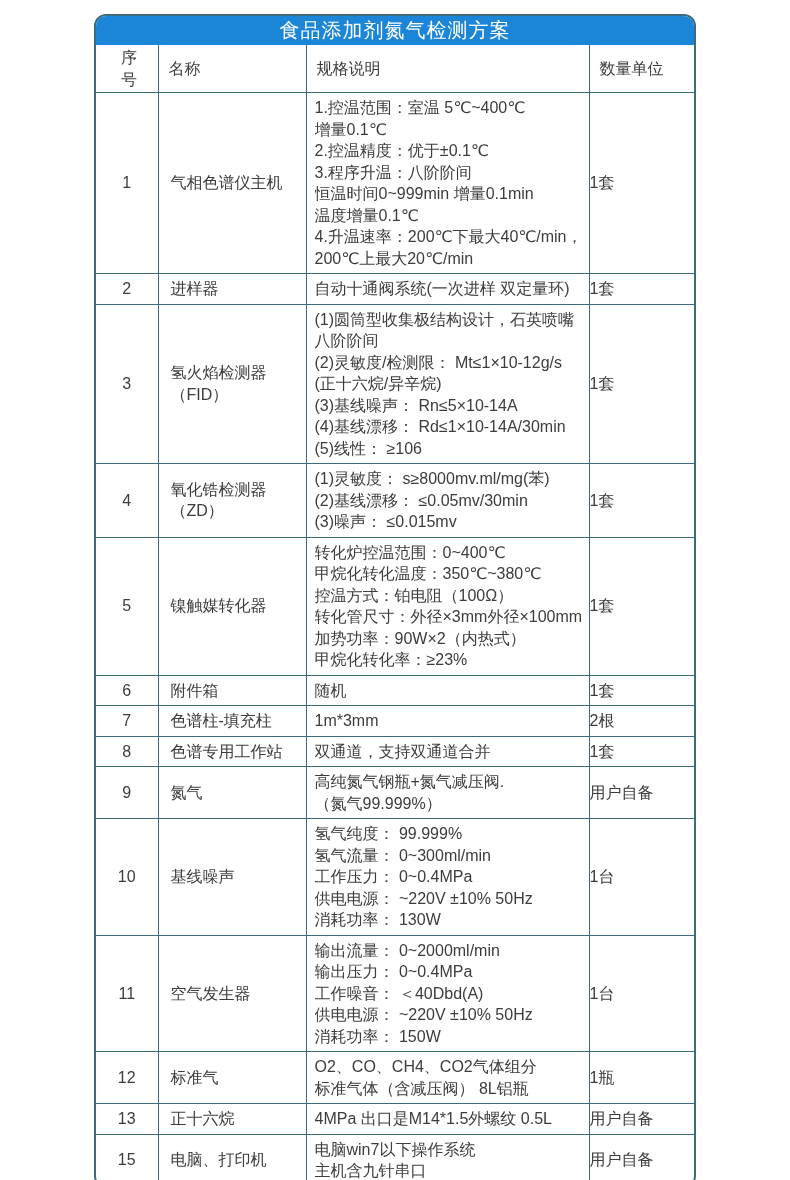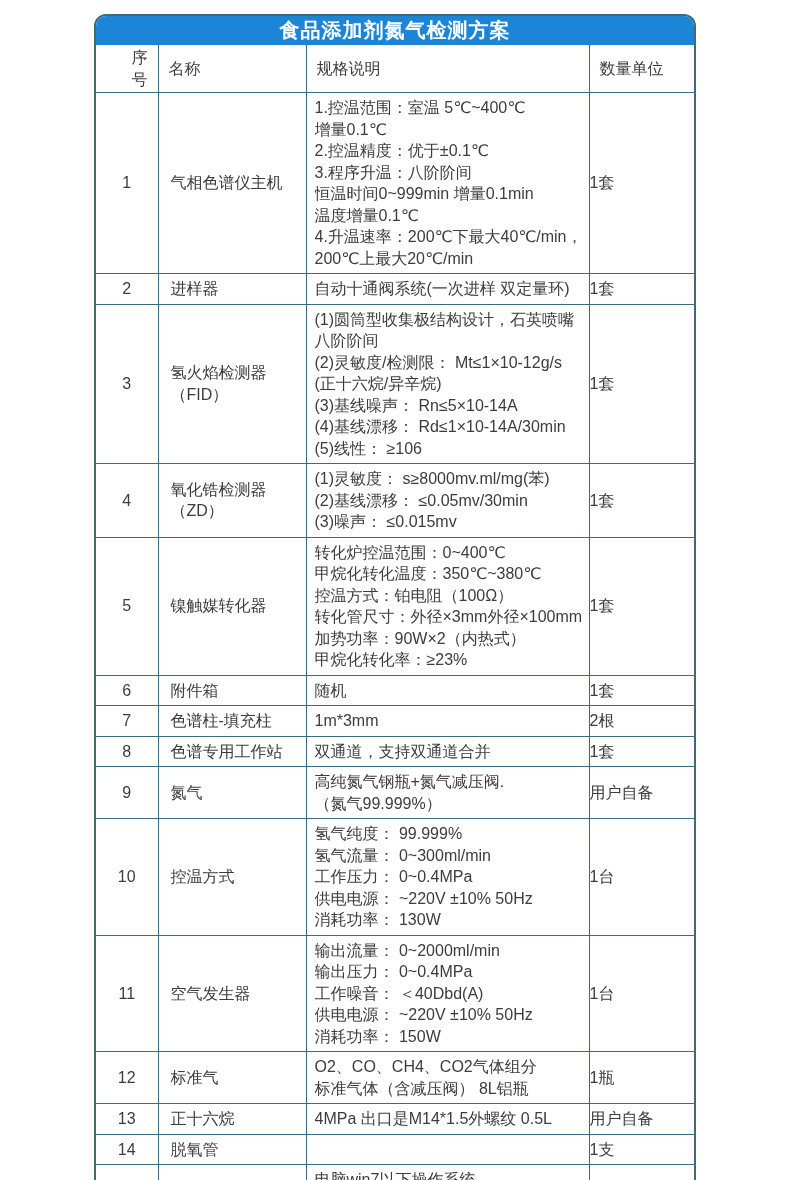--- a/index.html
+++ b/index.html
@@ -22,21 +22,21 @@
     margin:14px auto 0 auto;
     border:2px solid var(--border);
     border-radius:12px;
     overflow:hidden;
     background:var(--card-bg);
   }
   .title-bar{
     background:var(--header-bg);
     color:var(--header-text);
     font-size:20px;
-    font-weight:bold;
+    font-weight:normal;
     text-align:center;
     line-height:29px;
     height:29px;
     letter-spacing:1px;
   }
   table{
     width:100%;
     border-collapse:collapse;
     table-layout:fixed;
   }
@@ -51,21 +51,21 @@
     vertical-align:middle;
     color:var(--text);
     line-height:21.5px;
   }
   
   table tr th:first-child, table tr td:first-child{border-left:none;}
   table tr th:last-child, table tr td:last-child{border-right:none;}
   thead tr th{border-top:none;}
   tbody tr:last-child td{border-bottom:none;}
   th{height:29px;text-align:left;padding:2px 10px;}
-  th.a-no{text-align:right;padding-left:25px;}
+  th.a-no{text-align:left;padding-left:25px;}
   td{padding:4px 8px;margin-top:24px;}
   td.a-no{text-align:center;padding:4px 2px;}
   td.a-name{padding-left:12px;padding-right:4px;}
   td.a-spec{padding-left:8px;}
   td.a-qty{padding-left:0;}
   .spec-line{white-space:nowrap;overflow:hidden;}
 </style>
 </head>
 <body>
 
@@ -176,21 +176,21 @@
     <td class="a-no">9</td>
     <td class="a-name">氮气</td>
     <td class="a-spec">
             <div class="spec-line">高纯氮气钢瓶+氮气减压阀.</div>
             <div class="spec-line">（氮气99.999%）</div>
           </td>
     <td class="a-qty">用户自备</td>
   </tr>
         <tr>
     <td class="a-no">10</td>
-    <td class="a-name">控温方式</td>
+    <td class="a-name">基线噪声</td>
     <td class="a-spec">
             <div class="spec-line">氢气纯度： 99.999%</div>
             <div class="spec-line">氢气流量： 0~300ml/min</div>
             <div class="spec-line">工作压力： 0~0.4MPa</div>
             <div class="spec-line">供电电源： ~220V ±10% 50Hz</div>
             <div class="spec-line">消耗功率： 130W</div>
           </td>
     <td class="a-qty">1台</td>
   </tr>
         <tr>
@@ -216,26 +216,20 @@
   </tr>
         <tr>
     <td class="a-no">13</td>
     <td class="a-name">正十六烷</td>
     <td class="a-spec">
             <div class="spec-line">4MPa 出口是M14*1.5外螺纹 0.5L</div>
           </td>
     <td class="a-qty">用户自备</td>
   </tr>
         <tr>
-    <td class="a-no">14</td>
-    <td class="a-name">脱氧管</td>
-    <td class="a-spec"></td>
-    <td class="a-qty">1支</td>
-  </tr>
-        <tr>
     <td class="a-no">15</td>
     <td class="a-name">电脑、打印机</td>
     <td class="a-spec">
             <div class="spec-line">电脑win7以下操作系统</div>
             <div class="spec-line">主机含九针串口</div>
           </td>
     <td class="a-qty">用户自备</td>
   </tr>
       </tbody>
   </table>

